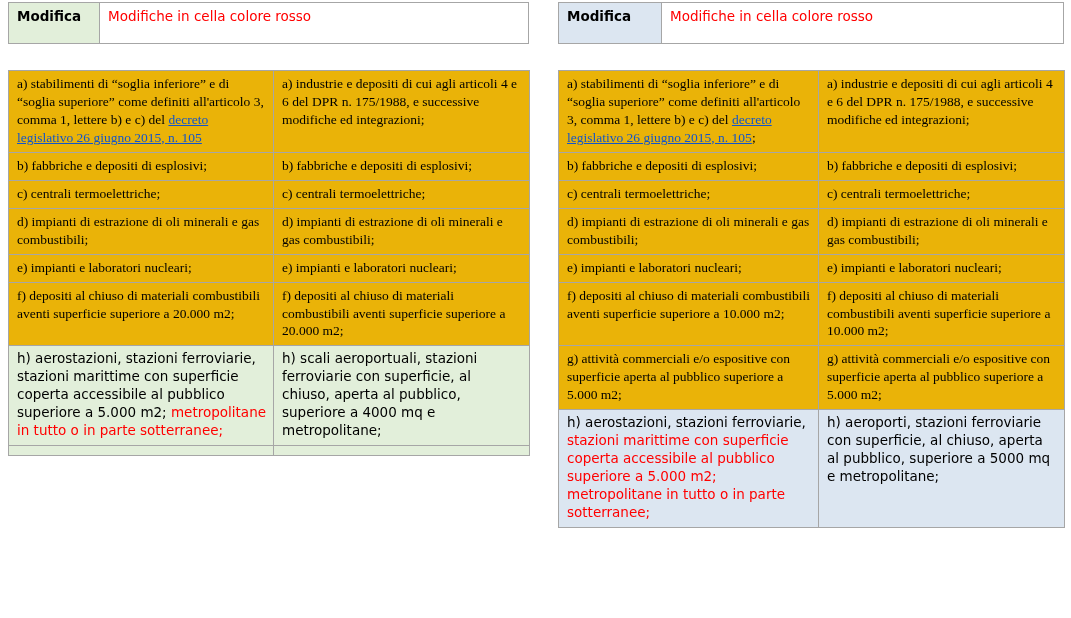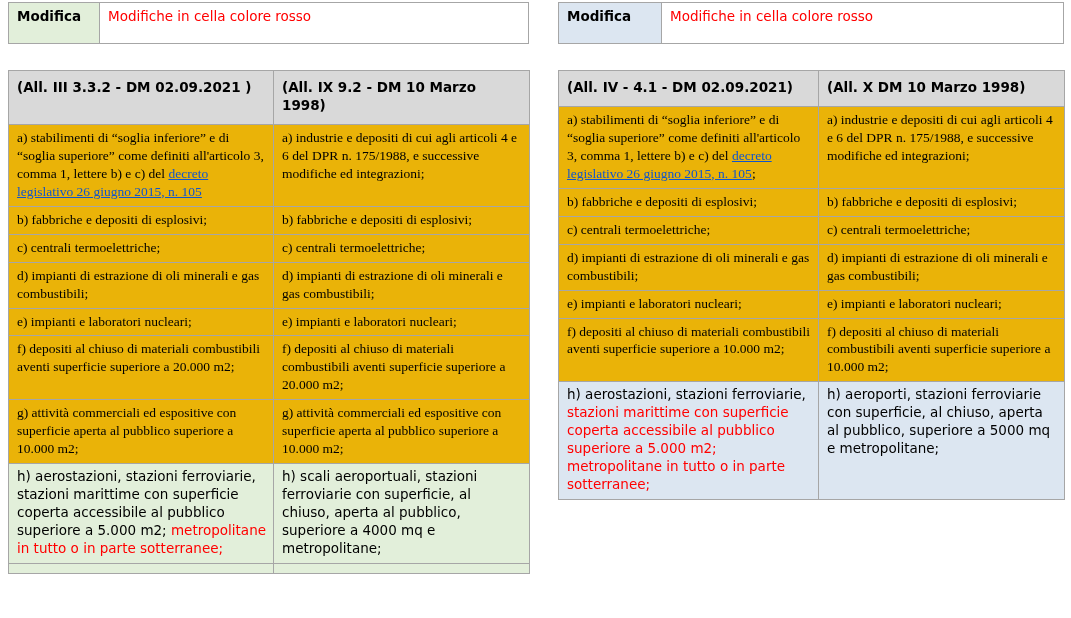--- a/index.html
+++ b/index.html
@@ -114,24 +114,20 @@
       </tr>
     </tbody>
   </table>
 
   <table class="cmp" id="cmp-left">
     <colgroup>
         <col class="c1">
         <col class="c2">
       </colgroup>
     <thead>
-      <tr>
-        <td class="hdr-sub">(All. III 3.3.2 - DM 02.09.2021 )</td>
-        <td class="hdr-sub">(All. IX 9.2 - DM 10 Marzo 1998)</td>
-      </tr>
     </thead>
     <tbody>
         <tr>
           <td class="plain">a) stabilimenti di “soglia inferiore” e di “soglia superiore” come definiti all'articolo 3, comma 1, lettere b) e c) del <a class="lnk" href="#">decreto legislativo 26 giugno 2015, n. 105</a></td>
           <td class="plain">a) industrie e depositi di cui agli articoli 4 e 6 del DPR n. 175/1988, e successive modifiche ed integrazioni;</td>
         </tr>
         <tr>
           <td class="plain">b) fabbriche e depositi di esplosivi;</td>
           <td class="plain">b) fabbriche e depositi di esplosivi;</td>
         </tr>
@@ -143,46 +139,38 @@
           <td class="plain">d) impianti di estrazione di oli minerali e gas combustibili;</td>
           <td class="plain">d) impianti di estrazione di oli minerali e gas combustibili;</td>
         </tr>
         <tr>
           <td class="plain">e) impianti e laboratori nucleari;</td>
           <td class="plain">e) impianti e laboratori nucleari;</td>
         </tr>
         <tr>
           <td class="plain">f) depositi al chiuso di materiali combustibili aventi superficie superiore a 20.000 m2;</td>
           <td class="plain">f) depositi al chiuso di materiali combustibili aventi superficie superiore a 20.000 m2;</td>
-        </tr>
-        <tr>
-          <td class="plain">g) attività commerciali ed espositive con superficie aperta al pubblico superiore a 10.000 m2;</td>
-          <td class="plain">g) attività commerciali ed espositive con superficie aperta al pubblico superiore a 10.000 m2;</td>
         </tr>
         <tr>
           <td class="hl-green">h) aerostazioni, stazioni ferroviarie, stazioni marittime con superficie coperta accessibile al pubblico superiore a 5.000 m2; <span class="r">metropolitane in tutto o in parte sotterranee;</span></td>
           <td class="hl-green">h) scali aeroportuali, stazioni ferroviarie con superficie, al chiuso, aperta al pubblico, superiore a 4000 mq e metropolitane;</td>
         </tr>
         <tr>
           <td class="hl-green"></td>
           <td class="hl-green"></td>
         </tr>
       </tbody>
   </table>
 
   <table class="cmp" id="cmp-right">
     <colgroup>
         <col class="c1">
         <col class="c2">
       </colgroup>
     <thead>
-      <tr>
-        <td class="hdr-sub">(All. IV - 4.1 - DM 02.09.2021)</td>
-        <td class="hdr-sub">(All. X DM 10 Marzo 1998)</td>
-      </tr>
     </thead>
     <tbody>
         <tr>
           <td class="plain">a) stabilimenti di “soglia inferiore” e di “soglia superiore” come definiti all'articolo 3, comma 1, lettere b) e c) del <a class="lnk" href="#">decreto legislativo 26 giugno 2015, n. 105</a>;</td>
           <td class="plain">a) industrie e depositi di cui agli articoli 4 e 6 del DPR n. 175/1988, e successive modifiche ed integrazioni;</td>
         </tr>
         <tr>
           <td class="plain">b) fabbriche e depositi di esplosivi;</td>
           <td class="plain">b) fabbriche e depositi di esplosivi;</td>
         </tr>
@@ -196,19 +184,23 @@
         </tr>
         <tr>
           <td class="plain">e) impianti e laboratori nucleari;</td>
           <td class="plain">e) impianti e laboratori nucleari;</td>
         </tr>
         <tr>
           <td class="plain">f) depositi al chiuso di materiali combustibili aventi superficie superiore a 10.000 m2;</td>
           <td class="plain">f) depositi al chiuso di materiali combustibili aventi superficie superiore a 10.000 m2;</td>
         </tr>
         <tr>
+          <td class="plain">g) attività commerciali e/o espositive con superficie aperta al pubblico superiore a 5.000 m2;</td>
+          <td class="plain">g) attività commerciali e/o espositive con superficie aperta al pubblico superiore a 5.000 m2;</td>
+        </tr>
+        <tr>
           <td class="hl-blue">h) aerostazioni, stazioni ferroviarie, <span class="r">stazioni marittime con superficie coperta accessibile al pubblico superiore a 5.000 m2; metropolitane in tutto o in parte sotterranee;</span></td>
           <td class="hl-blue">h) aeroporti, stazioni ferroviarie con superficie, al chiuso, aperta al pubblico, superiore a 5000 mq e metropolitane;</td>
         </tr>
       </tbody>
   </table>
 
 </div>
 
 </body></html>

